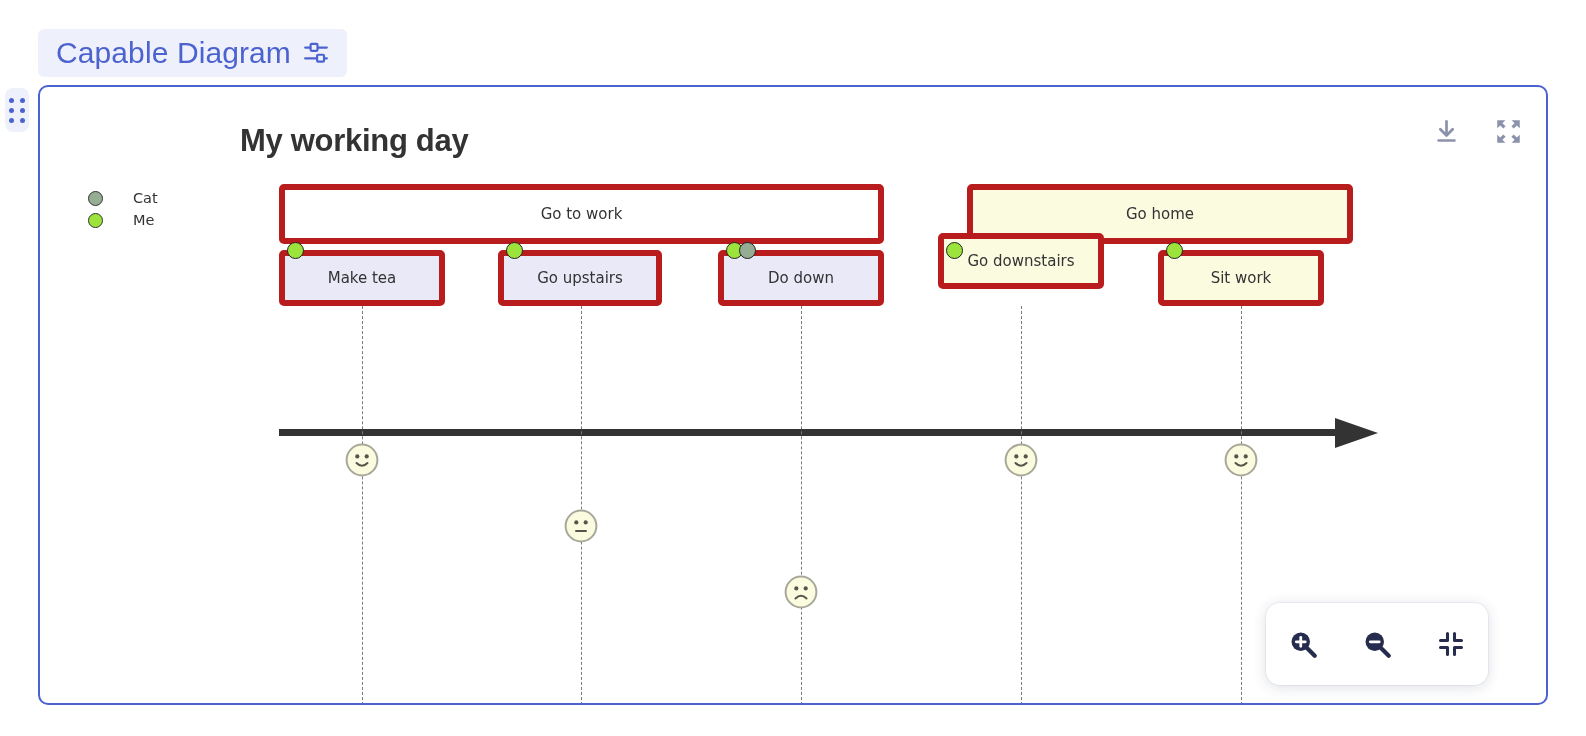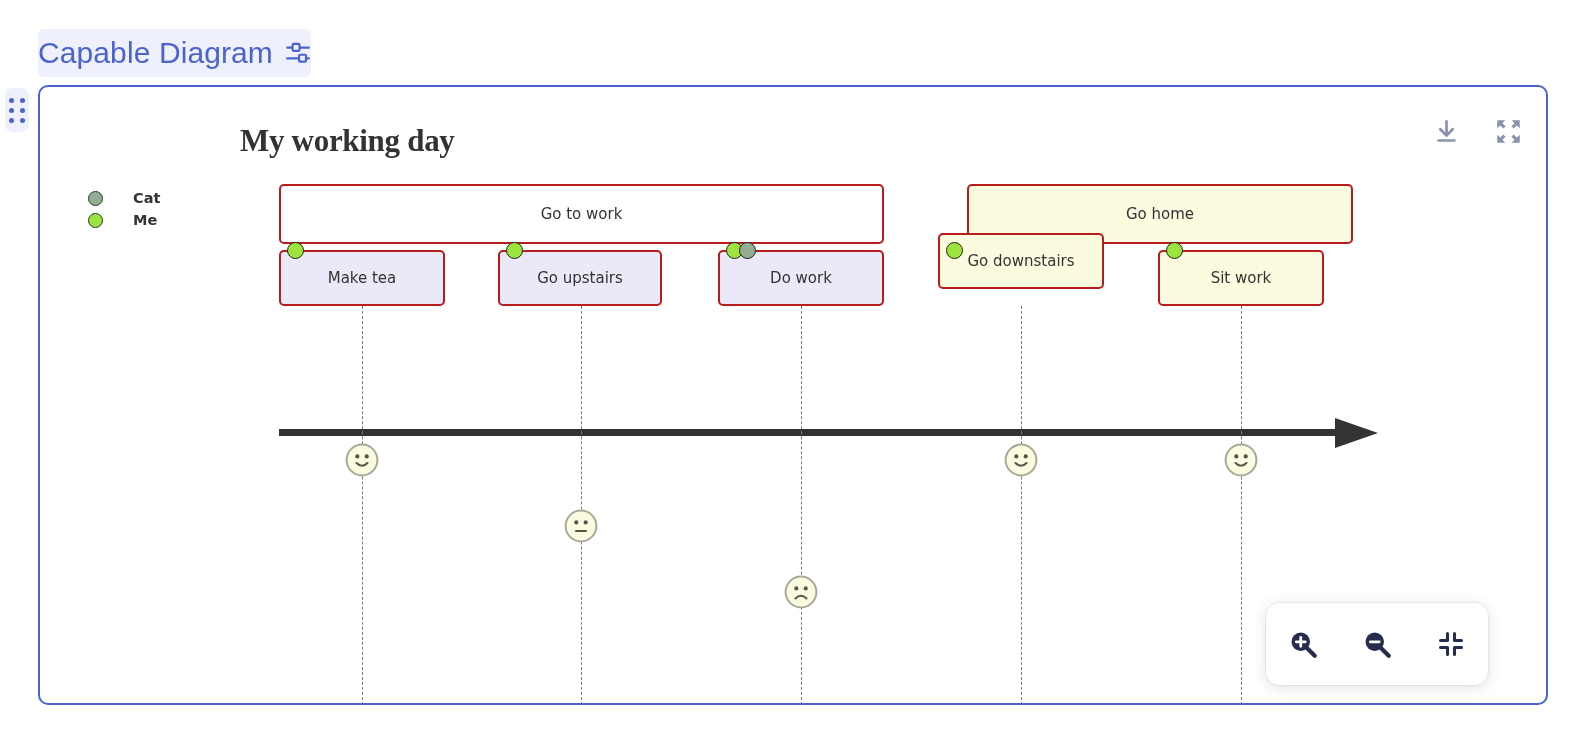--- a/index.html
+++ b/index.html
@@ -20,21 +20,21 @@
 
   
   .title-pill {
     position: absolute;
     left: 38px;
     top: 29px;
     height: 48px;
     display: flex;
     align-items: center;
     gap: 12px;
-    padding: 0 0;
+    padding: 0 18px;
     background: #eef1fb;
     border-radius: 6px;
     box-sizing: border-box;
   }
   .title-pill-text {
     font-size: 30px;
     color: #4c63cf;
     font-family: "Liberation Sans", "DejaVu Sans", sans-serif;
     white-space: nowrap;
     letter-spacing: .1px;
@@ -139,31 +139,30 @@
     height: 616px;
   }
 
   .diagram-title {
     position: absolute;
     left: 200px;
     top: 36px;
     font-size: 31px;
     font-weight: 700;
     color: #333333;
-    font-family: Liberation Serif, serif;
+    font-family: Liberation Sans, sans-serif;
     letter-spacing: -0.3px;
     white-space: nowrap;
   }
 
   
   .legend {
     position: absolute;
     left: 48px;
     top: 100px;
-    font-weight: bold;
   }
   .legend-row {
     display: flex;
     align-items: center;
     height: 22px;
     gap: 0;
   }
   .legend-swatch {
     width: 15px;
     height: 15px;
@@ -176,21 +175,21 @@
     margin-left: 30px;
     font-size: 14.5px;
     color: #333333;
     font-family: "DejaVu Sans", sans-serif;
   }
 
   
   .tl-box {
     position: absolute;
     box-sizing: border-box;
-    border: 2px solid #b91c1c;
+    border: 6px solid #b91c1c;
     border-radius: 5px;
     display: flex;
     align-items: center;
     justify-content: center;
     font-size: 15px;
     color: #333333;
     font-family: "DejaVu Sans", sans-serif;
   }
   .tl-box.group {
     height: 60px;
@@ -347,21 +346,21 @@
           <div class="face" style="left: 524px; top: 422px;">
             <svg viewBox="0 0 34 34" width="34" height="34">
               <circle cx="17" cy="17" r="15.4" fill="#fbfbe0" stroke="#a8a899" stroke-width="2"></circle>
               <circle cx="12.3" cy="13.4" r="2.1" fill="#55554a"></circle>
               <circle cx="21.7" cy="13.4" r="2.1" fill="#55554a"></circle>
               <line x1="12" y1="22" x2="22" y2="22" stroke="#55554a" stroke-width="2" stroke-linecap="round"></line>
             </svg>
           </div>
           <div class="dropper" style="left: 761px; top: 219px; height: 404px;"></div>
           <div class="tl-box task fill-lilac" style="left: 678px; top: 163px; width: 166px;">
-            <span>Do work</span>
+            <span>Do down</span>
           </div>
           <div class="actor-dot" style="background: rgb(156, 227, 60); left: 686px; top: 155px;"></div>
           <div class="actor-dot" style="background: rgb(149, 173, 147); left: 699px; top: 155px;"></div>
           <div class="face" style="left: 744px; top: 488px;">
             <svg viewBox="0 0 34 34" width="34" height="34">
               <circle cx="17" cy="17" r="15.4" fill="#fbfbe0" stroke="#a8a899" stroke-width="2"></circle>
               <circle cx="12.3" cy="13.4" r="2.1" fill="#55554a"></circle>
               <circle cx="21.7" cy="13.4" r="2.1" fill="#55554a"></circle>
               <path d="M11.5 23.5 Q17 18 22.5 23.5" fill="none" stroke="#55554a" stroke-width="2" stroke-linecap="round"></path>
             </svg>

